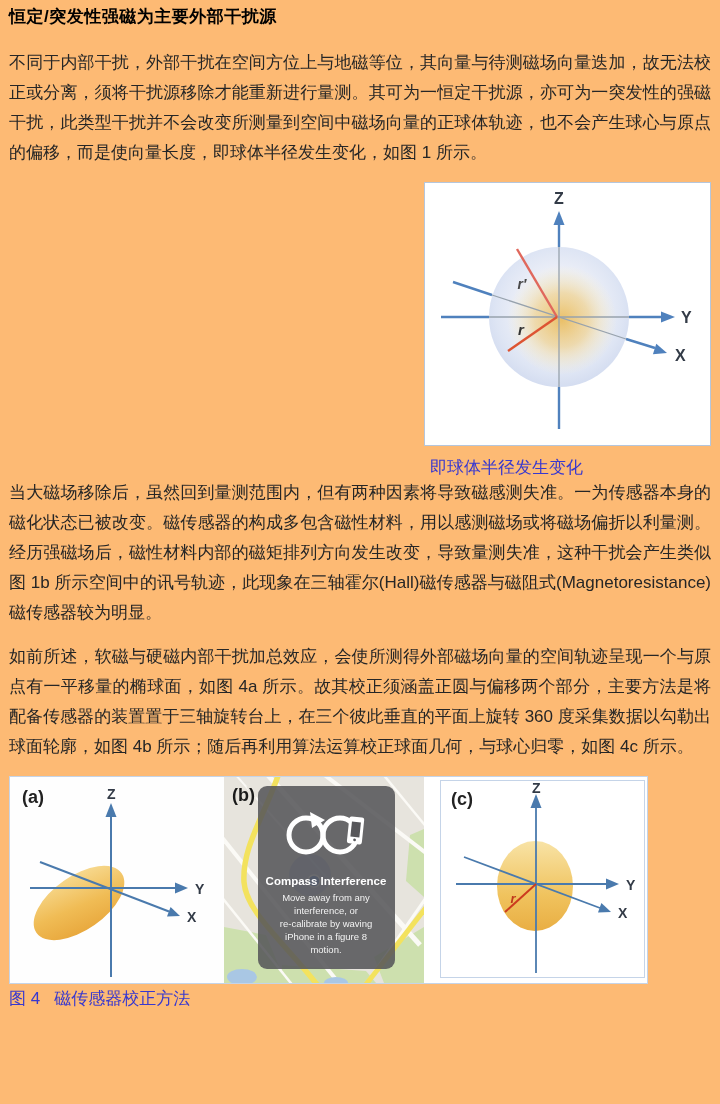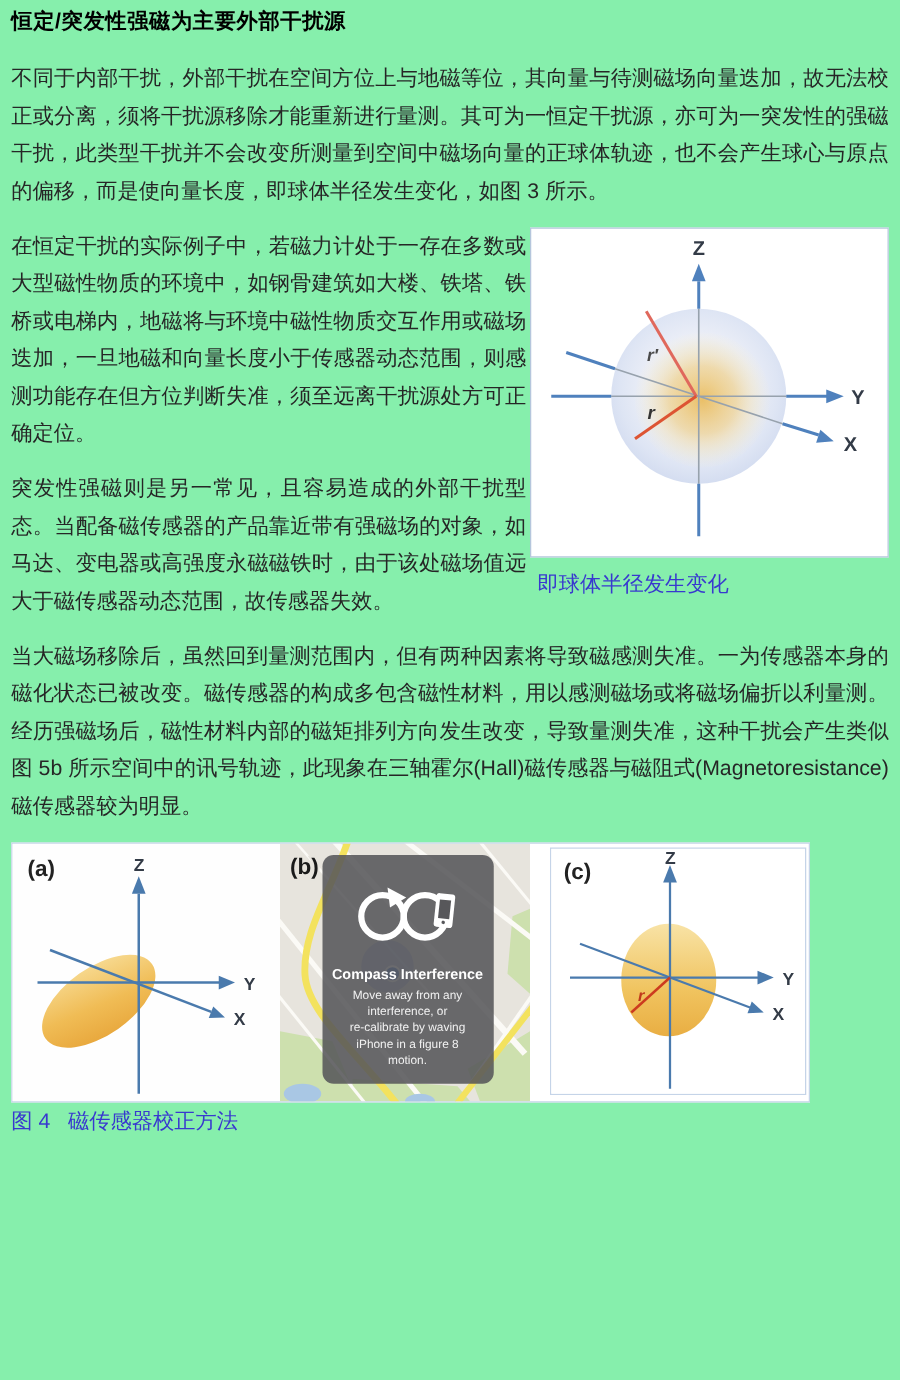--- a/index.html
+++ b/index.html
@@ -1,21 +1,21 @@
 <!DOCTYPE html>
 <html><head>
 <meta charset="utf-8">
 <style>
   html,body{margin:0;padding:0;background:#ffffff;}
   body{
     width:720px;height:1104px;overflow:hidden;
     font-family:"Liberation Sans","DejaVu Sans",sans-serif;
     color:#262626;
   }
-  .page{width:720px;height:1104px;box-sizing:border-box;padding:6px 9px 0 9px;background:#86efac;}
+  .page{width:720px;height:1104px;box-sizing:border-box;padding:6px 9px 0 9px;background:#fdba74;}
   .doc-title{
     font-size:17px;font-weight:bold;color:#000;
     line-height:22px;margin:0 0 20px 0;letter-spacing:.5px;
   }
   .para{
     font-size:17px;line-height:30px;margin:0 0 14px 0;
     text-align:justify;text-justify:inter-ideograph;
   }
   .two-col{display:flex;align-items:flex-start;}
   .col-text{width:412px;flex:0 0 412px;}
@@ -43,27 +43,23 @@
   }
   svg text{user-select:none;}
 </style>
 </head>
 <body>
 
 <div class="page">
 
   <div class="doc-title">恒定/突发性强磁为主要外部干扰源</div>
 
-  <div class="para">不同于内部干扰，外部干扰在空间方位上与地磁等位，其向量与待测磁场向量迭加，故无法校正或分离，须将干扰源移除才能重新进行量测。其可为一恒定干扰源，亦可为一突发性的强磁干扰，此类型干扰并不会改变所测量到空间中磁场向量的正球体轨迹，也不会产生球心与原点的偏移，而是使向量长度，即球体半径发生变化，如图 3 所示。</div>
+  <div class="para">不同于内部干扰，外部干扰在空间方位上与地磁等位，其向量与待测磁场向量迭加，故无法校正或分离，须将干扰源移除才能重新进行量测。其可为一恒定干扰源，亦可为一突发性的强磁干扰，此类型干扰并不会改变所测量到空间中磁场向量的正球体轨迹，也不会产生球心与原点的偏移，而是使向量长度，即球体半径发生变化，如图 1 所示。</div>
 
   <div class="two-col">
-    <div class="col-text">
-      <div class="para">在恒定干扰的实际例子中，若磁力计处于一存在多数或大型磁性物质的环境中，如钢骨建筑如大楼、铁塔、铁桥或电梯内，地磁将与环境中磁性物质交互作用或磁场迭加，一旦地磁和向量长度小于传感器动态范围，则感测功能存在但方位判断失准，须至远离干扰源处方可正确定位。</div>
-      <div class="para">突发性强磁则是另一常见，且容易造成的外部干扰型态。当配备磁传感器的产品靠近带有强磁场的对象，如马达、变电器或高强度永磁磁铁时，由于该处磁场值远大于磁传感器动态范围，故传感器失效。</div>
-    </div>
     <div class="col-fig">
       <div class="fig3-box">
         <svg width="285" height="262" viewBox="0 0 285 262">
           <defs>
             <radialGradient id="sphereOuter" cx="50%" cy="46%" r="55%">
               <stop offset="0%" stop-color="#f3f1ec"></stop>
               <stop offset="55%" stop-color="#ebeef7"></stop>
               <stop offset="82%" stop-color="#dee5f4"></stop>
               <stop offset="100%" stop-color="#d3dcf0"></stop>
             </radialGradient>
@@ -98,21 +94,22 @@
           <text x="256" y="140" font-size="16" font-weight="bold" fill="#333b47">Y</text>
           <text x="250" y="178" font-size="16" font-weight="bold" fill="#333b47">X</text>
           <text x="97" y="106" font-size="14" font-weight="bold" font-style="italic" fill="#4a4a4a" text-anchor="middle">r′</text>
           <text x="96" y="152" font-size="15" font-weight="bold" font-style="italic" fill="#333" text-anchor="middle">r</text>
         </svg>
       </div>
       <div class="fig-caption">即球体半径发生变化</div>
     </div>
   </div>
 
-  <div class="para">当大磁场移除后，虽然回到量测范围内，但有两种因素将导致磁感测失准。一为传感器本身的磁化状态已被改变。磁传感器的构成多包含磁性材料，用以感测磁场或将磁场偏折以利量测。经历强磁场后，磁性材料内部的磁矩排列方向发生改变，导致量测失准，这种干扰会产生类似图 5b 所示空间中的讯号轨迹，此现象在三轴霍尔(Hall)磁传感器与磁阻式(Magnetoresistance)磁传感器较为明显。</div>
+  <div class="para">当大磁场移除后，虽然回到量测范围内，但有两种因素将导致磁感测失准。一为传感器本身的磁化状态已被改变。磁传感器的构成多包含磁性材料，用以感测磁场或将磁场偏折以利量测。经历强磁场后，磁性材料内部的磁矩排列方向发生改变，导致量测失准，这种干扰会产生类似图 1b 所示空间中的讯号轨迹，此现象在三轴霍尔(Hall)磁传感器与磁阻式(Magnetoresistance)磁传感器较为明显。</div>
+  <div class="para">如前所述，软磁与硬磁内部干扰加总效应，会使所测得外部磁场向量的空间轨迹呈现一个与原点有一平移量的椭球面，如图 4a 所示。故其校正须涵盖正圆与偏移两个部分，主要方法是将配备传感器的装置置于三轴旋转台上，在三个彼此垂直的平面上旋转 360 度采集数据以勾勒出球面轮廓，如图 4b 所示；随后再利用算法运算校正球面几何，与球心归零，如图 4c 所示。</div>
 
   <div class="fig4-wrap">
     <div class="fig4-box">
 
       <div class="panel-a">
         <svg width="214" height="206" viewBox="0 0 214 206">
           <defs>
             <linearGradient id="ellipseGrad" x1="70%" y1="0%" x2="30%" y2="100%">
               <stop offset="0%" stop-color="#f7da91"></stop>
               <stop offset="55%" stop-color="#f0bc55"></stop>

